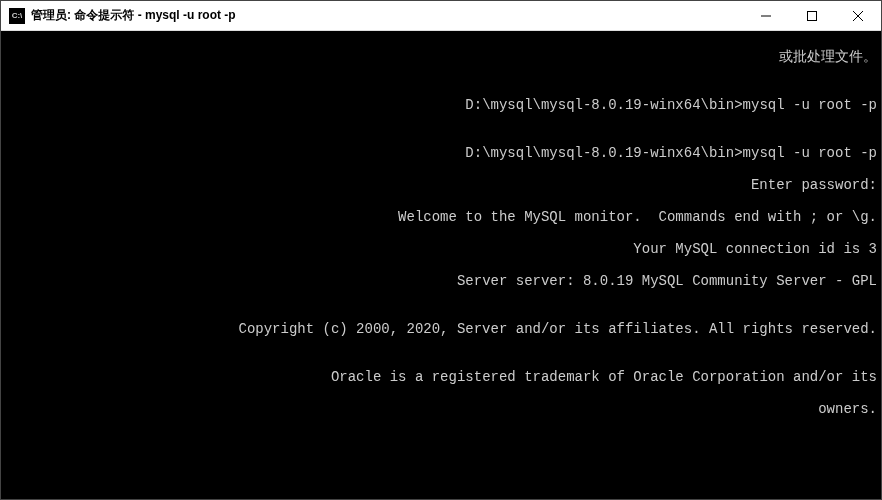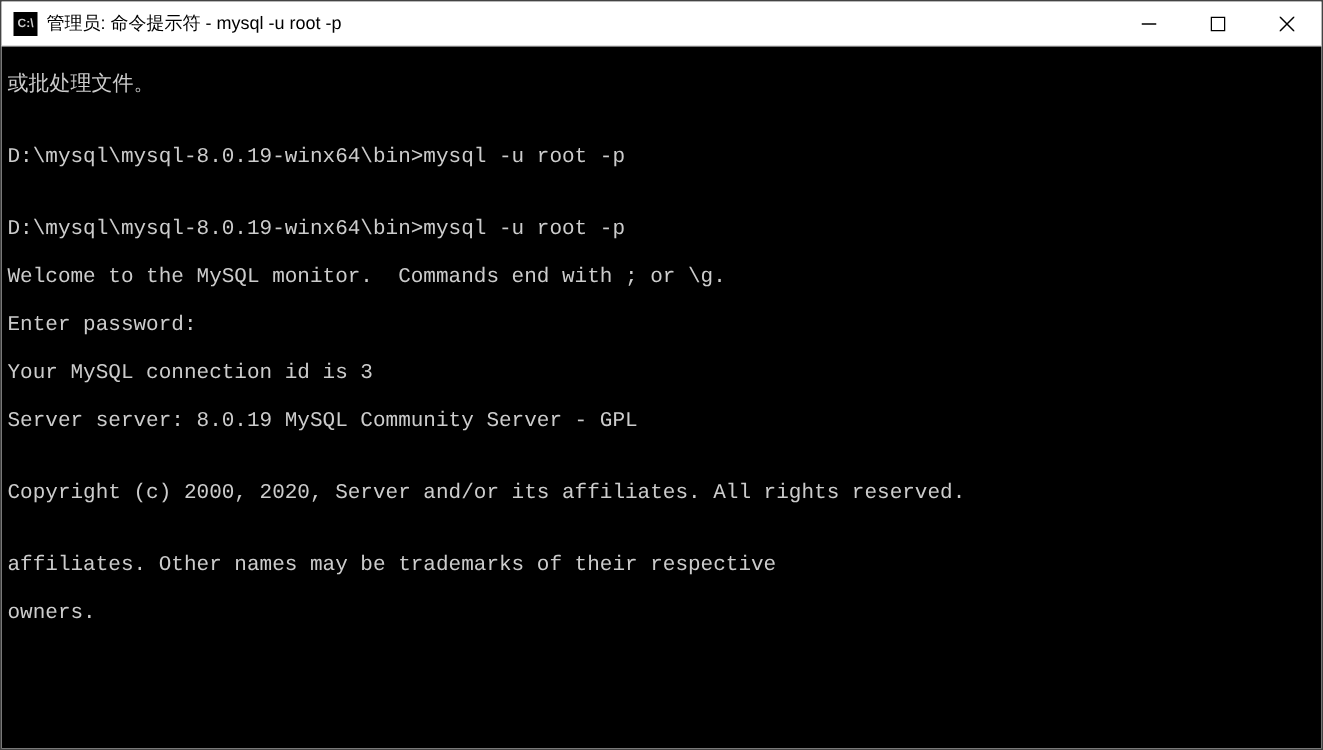--- a/index.html
+++ b/index.html
@@ -23,41 +23,42 @@
     width: 16px; height: 16px;
     background: #000;
     margin-right: 6px;
     display: flex; align-items: center; justify-content: center;
     color: #ccc; font-size: 8px; font-weight: bold;
   }
   .title-text {
     flex: 1;
     font-size: 12px;
     color: #000;
+    font-weight: bold;
   }
   .win-controls { display: flex; height: 100%; }
   .win-btn {
     width: 46px; height: 100%;
     display: flex; align-items: center; justify-content: center;
     font-size: 10px; color: #000;
     cursor: pointer;
   }
   .win-btn svg { width: 10px; height: 10px; }
   .terminal {
     background: #000;
     color: #ccc;
     font-family: "NSimSun", "SimSun", "Consolas", "Courier New", monospace;
     font-size: 14px;
     line-height: 16px;
     height: calc(100% - 30px);
     padding: 2px 4px;
     overflow: hidden;
     white-space: pre;
   }
-  .terminal span { display: block; }
+  .terminal span { display: block; text-align: right; }
 </style>
 </head>
 <body>
 
 <div class="titlebar">
   <div class="title-icon">C:\</div>
   <div class="title-text">管理员: 命令提示符 - mysql  -u root -p</div>
   <div class="win-controls">
     <div class="win-btn">
       <svg viewBox="0 0 10 10">
@@ -77,28 +78,28 @@
     </div>
   </div>
 </div>
 
 <div class="terminal">
 <span>或批处理文件。</span>
 <span></span>
 <span>D:\mysql\mysql-8.0.19-winx64\bin&gt;mysql -u root -p</span>
 <span></span>
 <span>D:\mysql\mysql-8.0.19-winx64\bin&gt;mysql -u root -p</span>
+<span>Enter password:</span>
 <span>Welcome to the MySQL monitor.  Commands end with ; or \g.</span>
-<span>Enter password:</span>
 <span>Your MySQL connection id is 3</span>
 <span>Server server: 8.0.19 MySQL Community Server - GPL</span>
 <span></span>
 <span>Copyright (c) 2000, 2020, Server and/or its affiliates. All rights reserved.</span>
 <span></span>
-<span>affiliates. Other names may be trademarks of their respective</span>
+<span>Oracle is a registered trademark of Oracle Corporation and/or its</span>
 <span>owners.</span>
 <span></span>
 
 <span></span>
 
 
 
 
 
 

